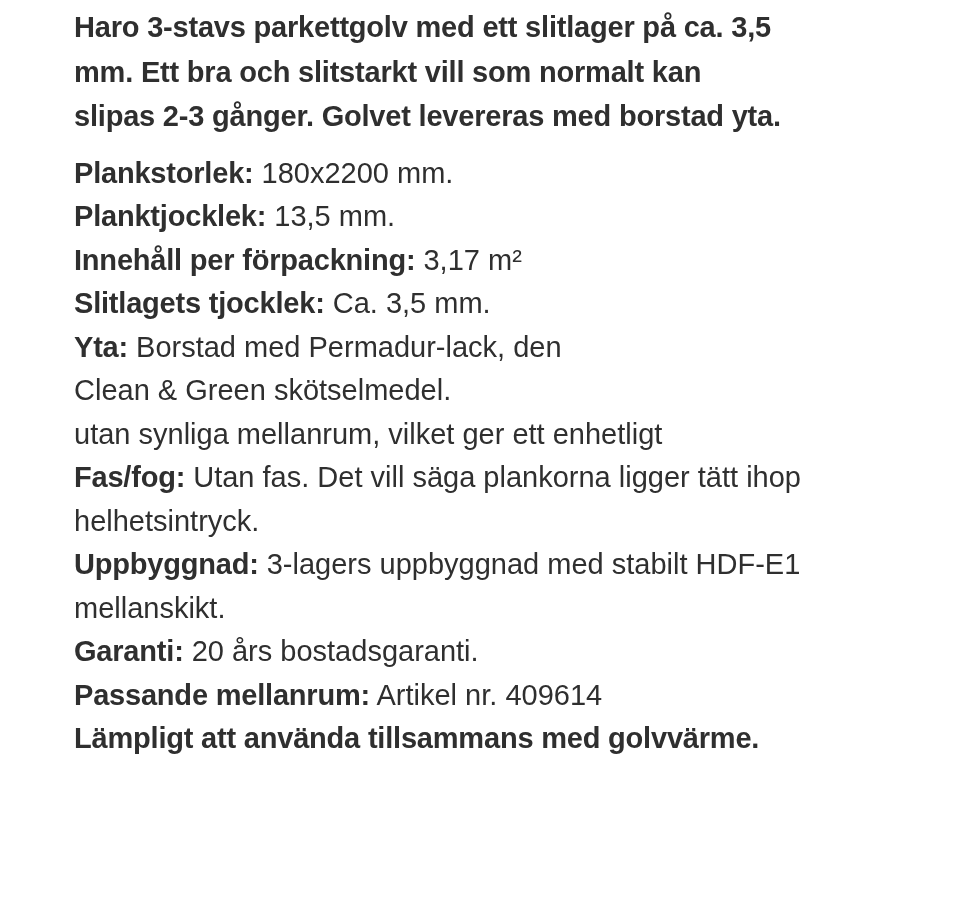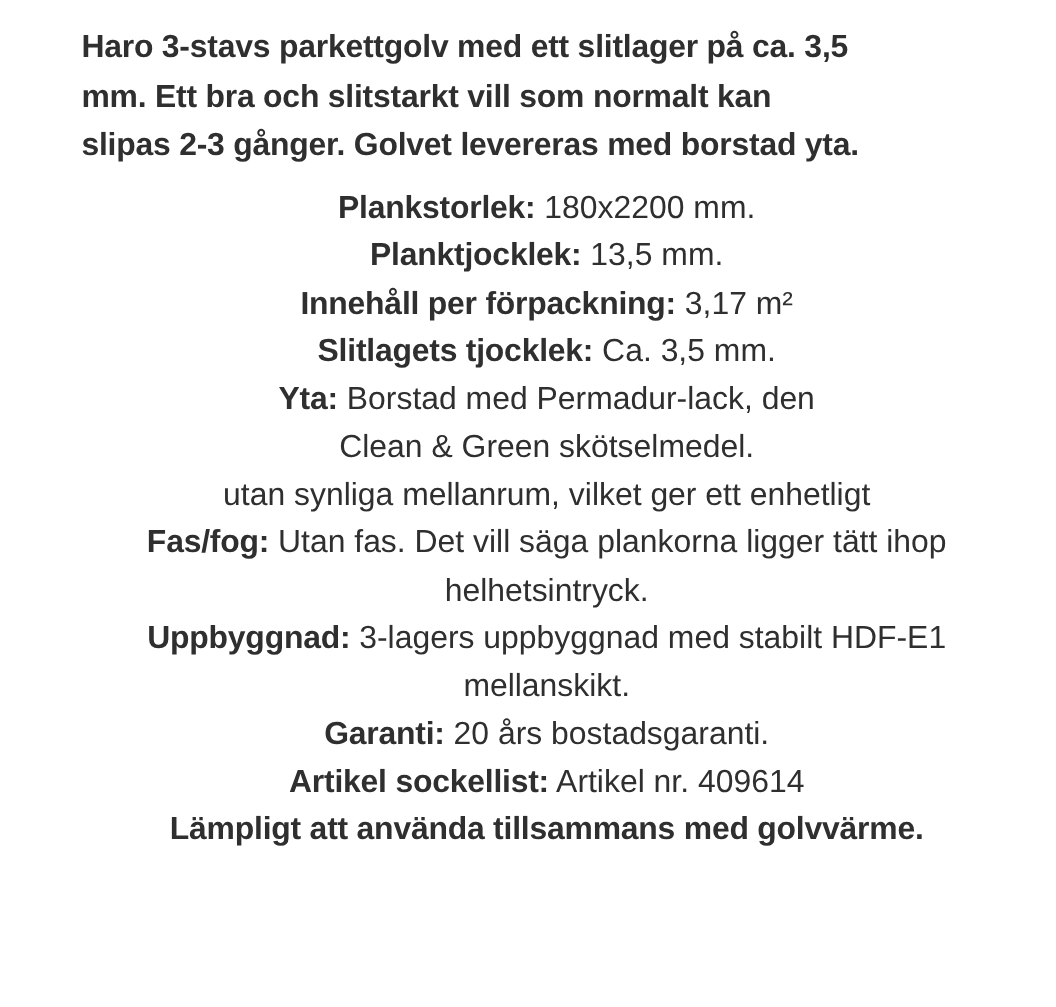--- a/index.html
+++ b/index.html
@@ -12,41 +12,40 @@
     overflow: hidden;
     background: #ffffff;
     font-family: "Liberation Sans", "DejaVu Sans", sans-serif;
     color: #2f2f2f;
     -webkit-font-smoothing: antialiased;
   }
   .content {
     box-sizing: border-box;
     width: 960px;
     height: 915px;
-    padding: 21px 40px 0 74px;
+    padding: 5px 40px 0 74px;
   }
   .line {
     font-size: 29px;
     white-space: pre-wrap;
   }
   .intro .line {
     line-height: 44.5px;
     font-weight: 700;
     letter-spacing: -0.2px;
   }
   .intro {
     margin: 0 0 13px 0;
   }
   .specs {
     margin: 0;
   }
   .specs .line {
     line-height: 43.5px;
     font-weight: 400;
-    text-align: center;
   }
   .specs .line .b {
     font-weight: 700;
     letter-spacing: -0.2px;
   }
   .specs .line .r {
     font-weight: 400;
   }
 </style>
 </head>
@@ -64,16 +63,16 @@
       <div class="line"><span class="b">Innehåll per förpackning:</span><span class="r"> 3,17 m²</span></div>
       <div class="line"><span class="b">Slitlagets tjocklek:</span><span class="r"> Ca. 3,5 mm.</span></div>
       <div class="line"><span class="b">Yta:</span><span class="r"> Borstad med Permadur-lack, den</span></div>
       <div class="line"><span class="r">Clean &amp; Green skötselmedel.</span></div>
       <div class="line"><span class="r">utan synliga mellanrum, vilket ger ett enhetligt</span></div>
       <div class="line"><span class="b">Fas/fog:</span><span class="r"> Utan fas. Det vill säga plankorna ligger tätt ihop</span></div>
       <div class="line"><span class="r">helhetsintryck.</span></div>
       <div class="line"><span class="b">Uppbyggnad:</span><span class="r"> 3-lagers uppbyggnad med stabilt HDF-E1</span></div>
       <div class="line"><span class="r">mellanskikt.</span></div>
       <div class="line"><span class="b">Garanti:</span><span class="r"> 20 års bostadsgaranti.</span></div>
-      <div class="line"><span class="b">Artikel sockellist:</span><span class="r"> Artikel nr. 409614</span></div>
+      <div class="line"><span class="b">Passande mellanrum:</span><span class="r"> Artikel nr. 409614</span></div>
       <div class="line"><span class="b">Lämpligt att använda tillsammans med golvvärme.</span></div>
     </div>
 </div>
 
 </body></html>

